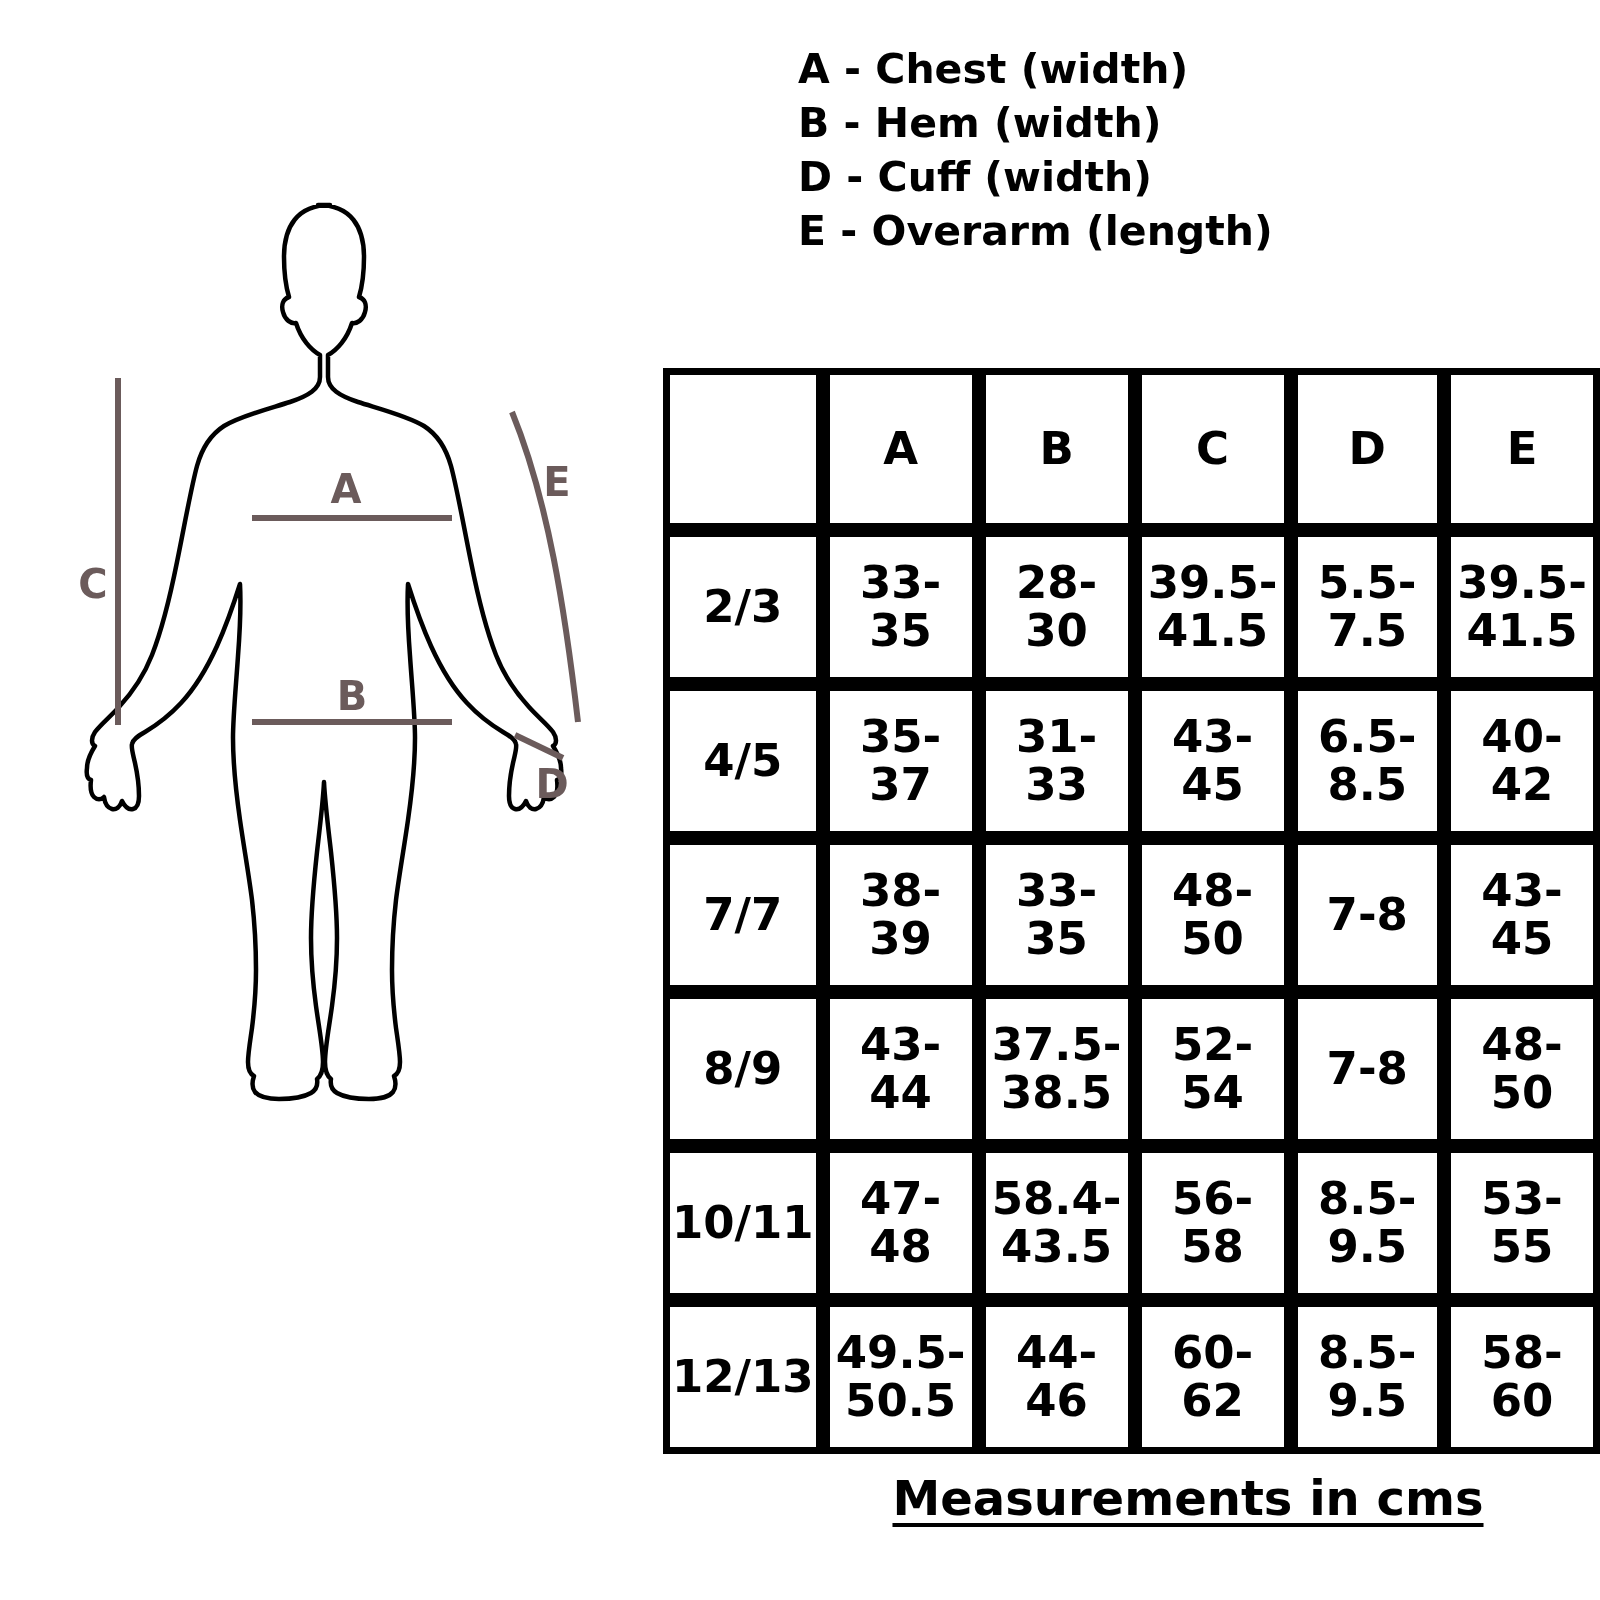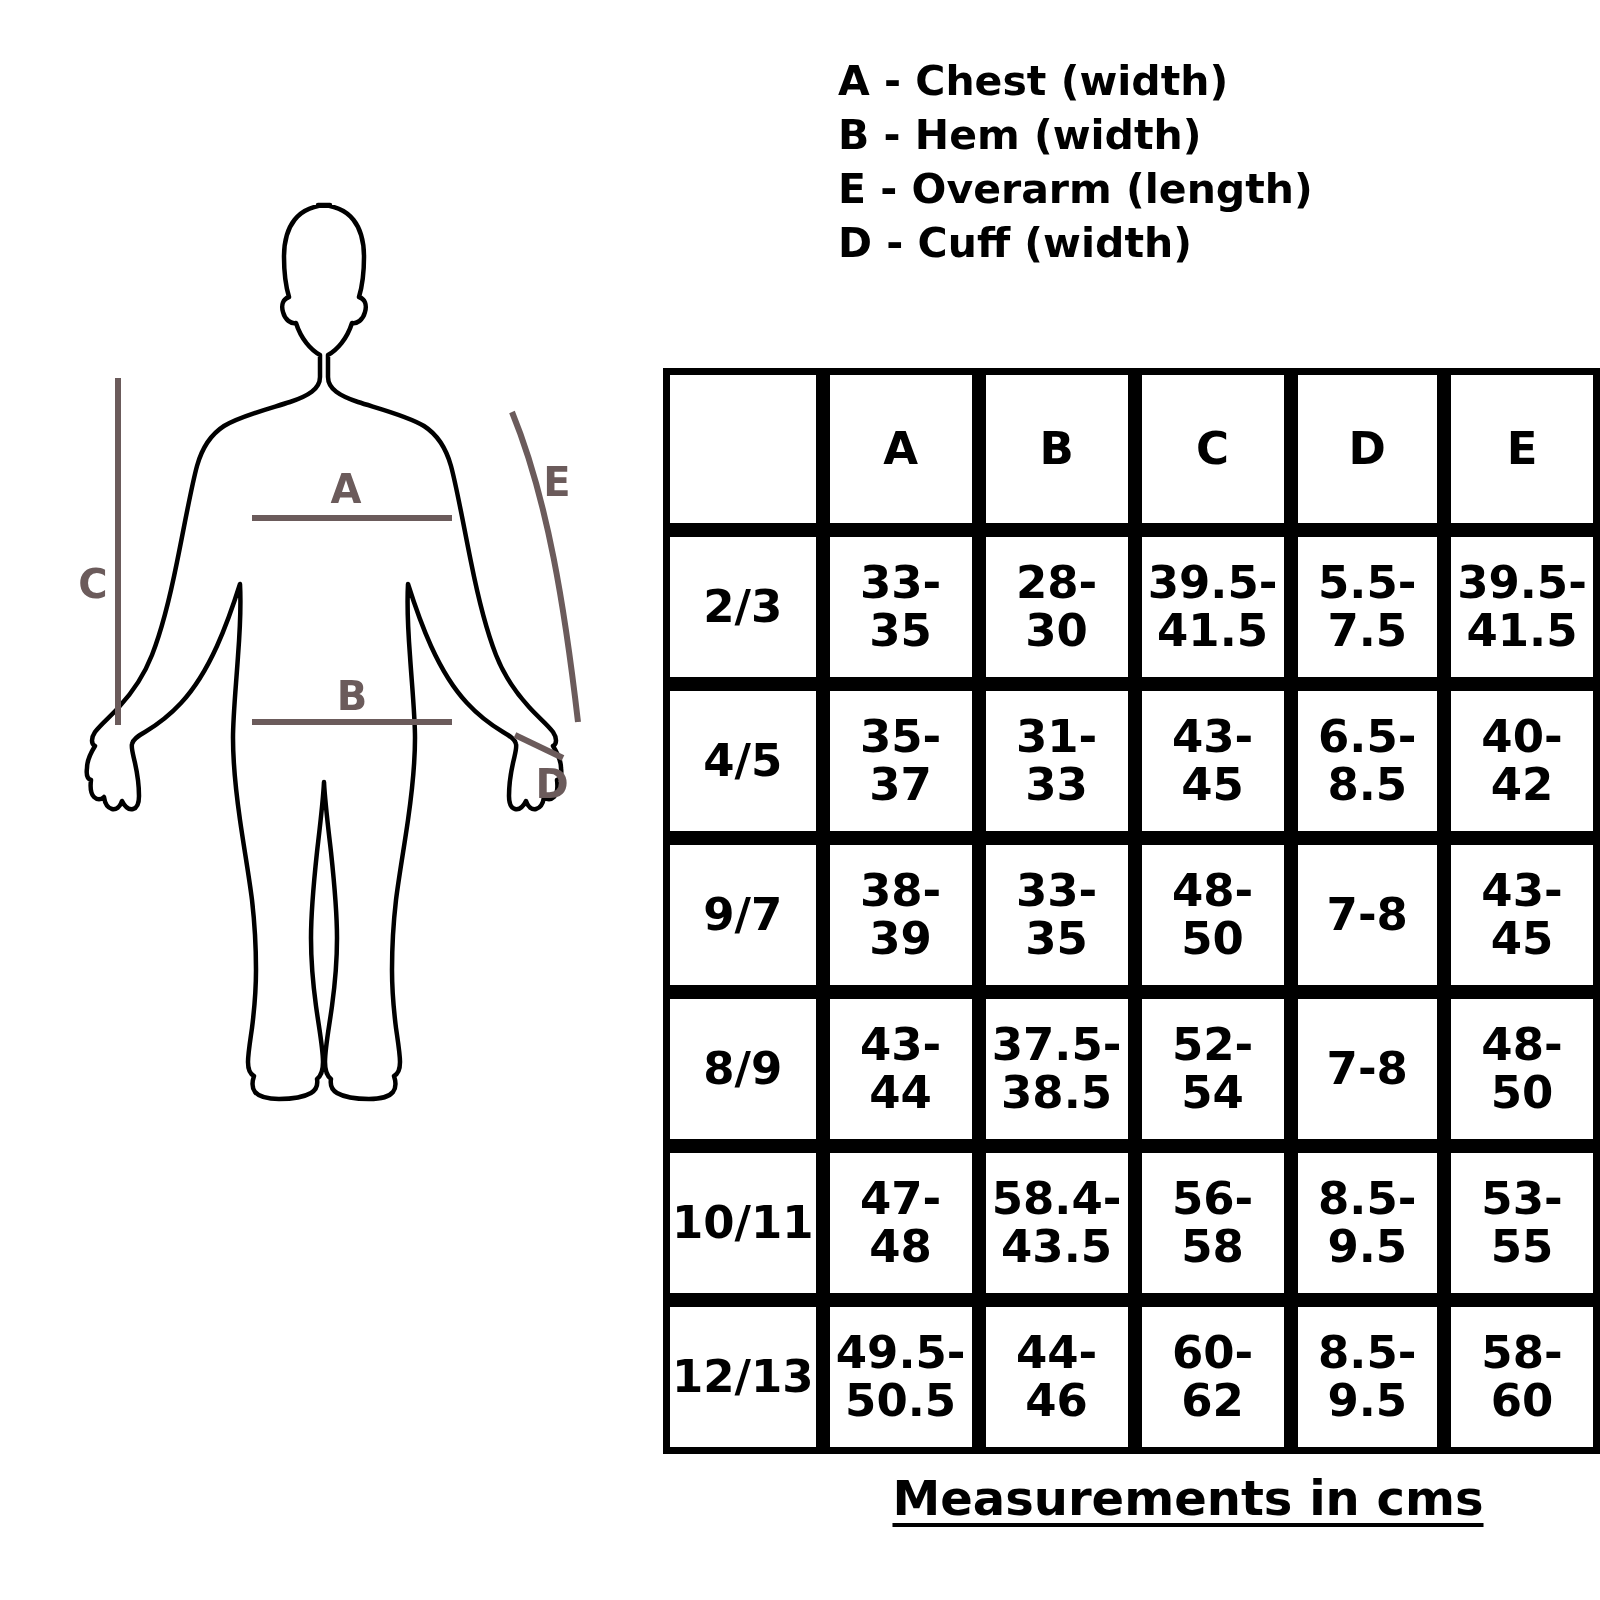--- a/index.html
+++ b/index.html
@@ -25,24 +25,23 @@
   }
   #figure-svg {
     position: absolute;
     left: 0;
     top: 0;
   }
 
   
   #legend {
     position: absolute;
-    left: 838px;
+    left: 798px;
     top: 42px;
     width: 740px;
-    margin-top: 12px;
   }
   .legend-line {
     font-size: 41px;
     font-weight: bold;
     color: #000000;
     line-height: 54px;
     white-space: nowrap;
     letter-spacing: 0px;
   }
 
@@ -217,22 +216,22 @@
     <text x="352" y="710" font-family="DejaVu Sans, sans-serif" font-size="40" font-weight="bold" fill="#6b5b5b" text-anchor="middle">B</text>
     <text x="93" y="598" font-family="DejaVu Sans, sans-serif" font-size="40" font-weight="bold" fill="#6b5b5b" text-anchor="middle">C</text>
     <text x="552" y="798" font-family="DejaVu Sans, sans-serif" font-size="40" font-weight="bold" fill="#6b5b5b" text-anchor="middle">D</text>
     <text x="557" y="496" font-family="DejaVu Sans, sans-serif" font-size="40" font-weight="bold" fill="#6b5b5b" text-anchor="middle">E</text>
   </svg>
 </div>
 
 <div id="legend">
   <div class="legend-line">A - Chest (width)</div>
   <div class="legend-line">B - Hem (width)</div>
+  <div class="legend-line">D - Cuff (width)</div>
   <div class="legend-line">E - Overarm (length)</div>
-  <div class="legend-line">D - Cuff (width)</div>
 </div>
 
 <table id="size-table">
   <thead>
     <tr>
       <td class="corner-blank col-size"></td>
       <td class="head-cell col-data">A</td>
       <td class="head-cell col-data">B</td>
       <td class="head-cell col-data">C</td>
       <td class="head-cell col-data">D</td>
@@ -256,21 +255,21 @@
     </tr>
     <tr>
       <td class="size-cell col-size">4/5</td>
       <td class="col-data">35-37</td>
       <td class="col-data">31-33</td>
       <td class="col-data">43-45</td>
       <td class="col-data">6.5-8.5</td>
       <td class="col-data">40-42</td>
     </tr>
     <tr>
-      <td class="size-cell col-size">9/7</td>
+      <td class="size-cell col-size">7/7</td>
       <td class="col-data">38-39</td>
       <td class="col-data">33-35</td>
       <td class="col-data">48-50</td>
       <td class="col-data">7-8</td>
       <td class="col-data">43-45</td>
     </tr>
     <tr>
       <td class="size-cell col-size">8/9</td>
       <td class="col-data">43-44</td>
       <td class="col-data">

